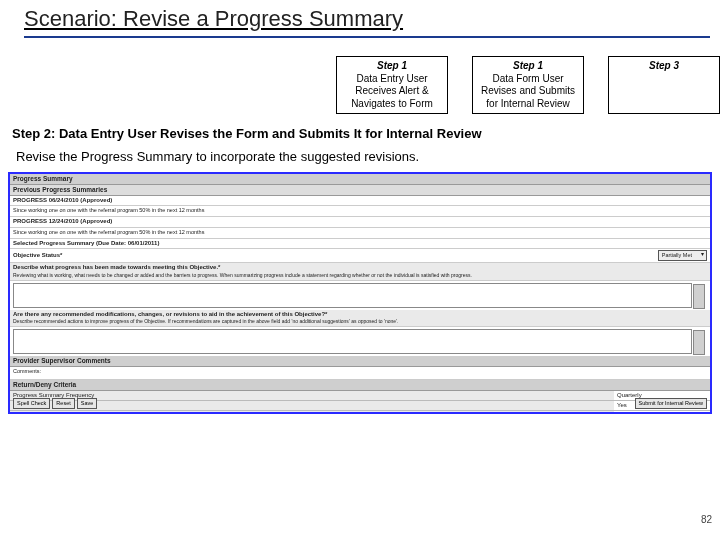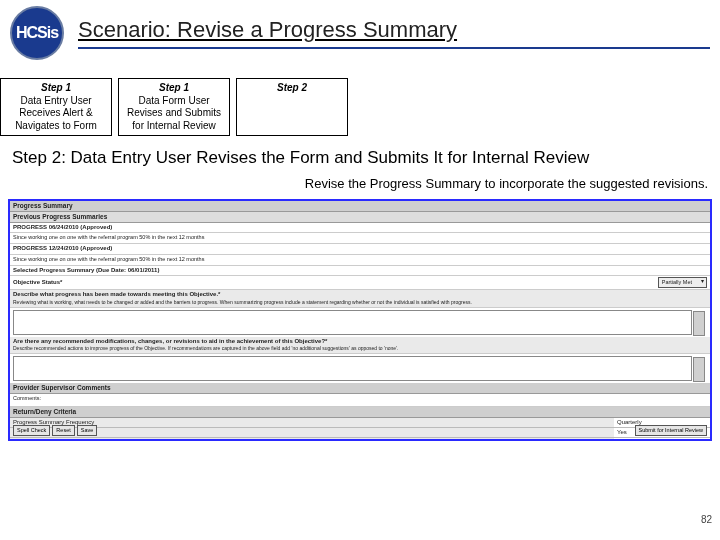--- a/index.html
+++ b/index.html
@@ -48,50 +48,49 @@
     color: #222;
     padding-bottom: 2px;
   }
   .title-underline {
     height: 2px;
     background: #1a3a8e;
     margin-top: 2px;
   }
   .steps {
     display: flex;
-    justify-content: flex-start;
-    gap: 6px;
+    justify-content: flex-end;
+    gap: 24px;
     margin: 18px 0 12px 0;
   }
   .step-box {
     border: 1px solid #000;
     width: 112px;
     text-align: center;
     font-size: 10px;
     line-height: 1.25;
     padding: 3px 2px;
     box-sizing: border-box;
   }
   .step-title {
     font-style: italic;
     font-weight: bold;
     font-size: 10px;
   }
   .step-body {
     font-size: 10px;
   }
   .section-heading {
-    font-weight: normal;
-    font-size: 17px;
+    font-weight: bold;
+    font-size: 13px;
     margin: 8px 12px 8px 12px;
   }
   .instruction {
     font-size: 13px;
     margin: 4px 12px 8px 16px;
-    text-align: right;
   }
   .form-frame {
     margin: 0 8px;
     border: 2px solid #2a2aff;
     height: 238px;
     overflow: hidden;
     position: relative;
     background: #fff;
   }
   .form-inner {
@@ -212,42 +211,37 @@
     bottom:15px;
     right:8px;
     font-size:10px;
     color:#444;
   }
 </style>
 </head>
 <body>
 
 <div class="header">
-  <div class="logo">
-    <div class="logo-circle">
-      <span class="logo-text">HCSis</span>
-    </div>
-  </div>
   <div class="title-wrap">
     <div class="title">Scenario: Revise a Progress Summary</div>
     <div class="title-underline"></div>
   </div>
 </div>
 
 <div class="steps">
   <div class="step-box">
     <div class="step-title">Step 1</div>
     <div class="step-body">Data Entry User Receives Alert &amp; Navigates to Form</div>
   </div>
   <div class="step-box">
     <div class="step-title">Step 1</div>
     <div class="step-body">Data Form User Revises and Submits for Internal Review</div>
   </div>
   <div class="step-box">
-    <div class="step-title">Step 2</div>
+    <div class="step-title">Step 3</div>
   </div>
 </div>
 
 <div class="section-heading">Step 2: Data Entry User Revises the Form and Submits It for Internal Review</div>
 <div class="instruction">Revise the Progress Summary to incorporate the suggested revisions.</div>
 
 <div class="form-frame">
   <div class="form-inner">
     <div class="grey-bar">Progress Summary</div>
     <div class="grey-bar" style="background:#ddd">Previous Progress Summaries</div>

